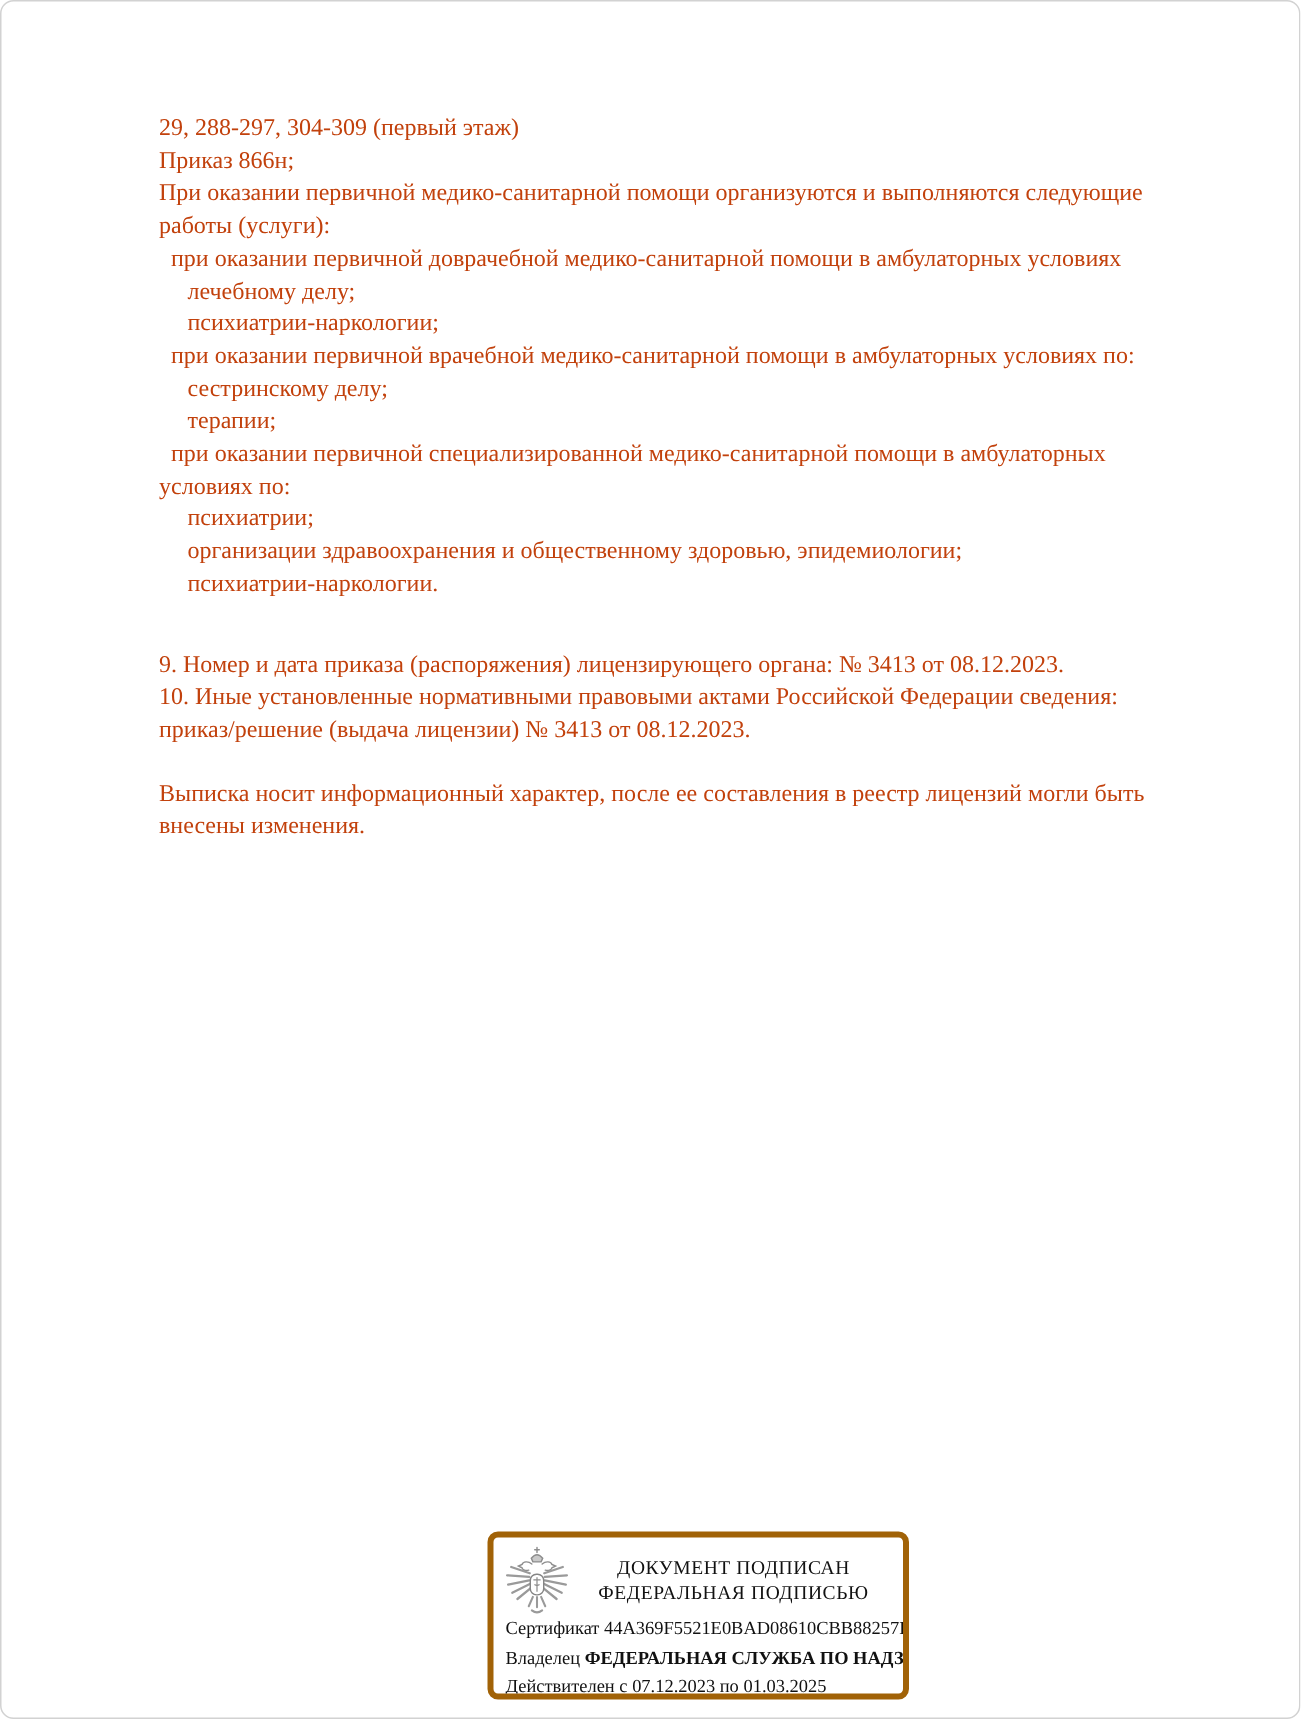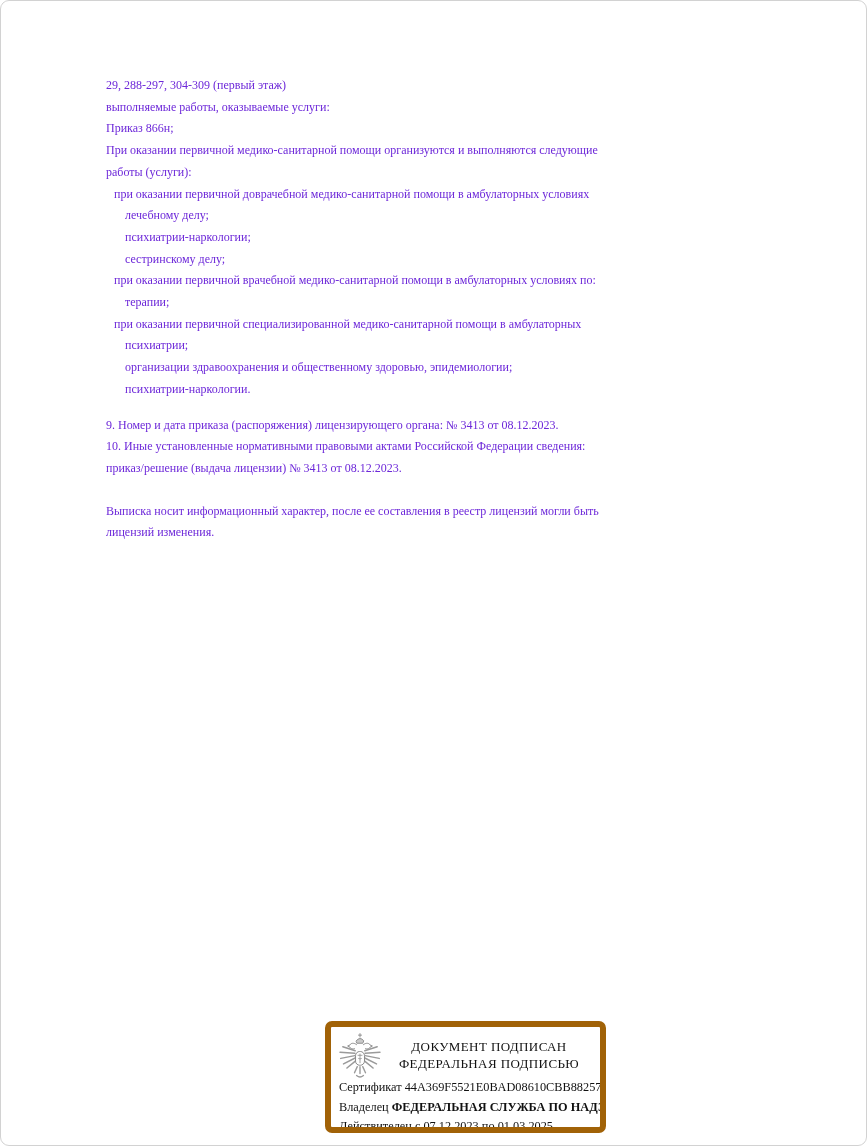--- a/index.html
+++ b/index.html
@@ -14,36 +14,36 @@
     border: 1px solid #d2d2d2;
     border-radius: 9px;
     overflow: hidden;
   }
 
   .doc-body {
     position: absolute;
     left: 105px;
     top: 74px;
     width: 712px;
-    font-size: 12px;
+    font-size: 16px;
     line-height: 21.7px;
-    color: #6d28d9;
+    color: #c2410c;
   }
   .doc-body .line { white-space: nowrap; }
   .doc-body .indent-0 { padding-left: 0; }
   .doc-body .indent-1 { padding-left: 8px; font-family: Liberation Serif, serif; }
   .doc-body .indent-2 { padding-left: 19px; }
 
   .stamp {
     position: absolute;
     left: 324px;
     top: 1020px;
     width: 281px;
     height: 112px;
-    border: 6px solid #a16207;
+    border: 4px solid #a16207;
     border-radius: 7px;
     background: #ffffff;
     overflow: hidden;
   }
   .stamp .emblem {
     position: absolute;
     left: 7px;
     top: 5px;
     width: 44px;
     height: 50px;
@@ -71,39 +71,39 @@
   .stamp .stamp-info .info-line { white-space: nowrap; }
   .stamp .stamp-info .owner-value { font-weight: bold; }
 </style>
 </head>
 <body>
 
 <div class="page">
 
   <div class="doc-body">
       <div class="line indent-0">29, 288-297, 304-309 (первый этаж)</div>
-      <div class="line indent-0">выполняемые работы, оказываемые услуги:</div>
       <div class="line indent-0">Приказ 866н;</div>
       <div class="line indent-0">При оказании первичной медико-санитарной помощи организуются и выполняются следующие</div>
       <div class="line indent-0">работы (услуги):</div>
       <div class="line indent-1">при оказании первичной доврачебной медико-санитарной помощи в амбулаторных условиях</div>
       <div class="line indent-2">лечебному делу;</div>
       <div class="line indent-2">психиатрии-наркологии;</div>
+      <div class="line indent-1">при оказании первичной врачебной медико-санитарной помощи в амбулаторных условиях по:</div>
       <div class="line indent-2">сестринскому делу;</div>
-      <div class="line indent-1">при оказании первичной врачебной медико-санитарной помощи в амбулаторных условиях по:</div>
       <div class="line indent-2">терапии;</div>
       <div class="line indent-1">при оказании первичной специализированной медико-санитарной помощи в амбулаторных</div>
+      <div class="line indent-0">условиях по:</div>
       <div class="line indent-2">психиатрии;</div>
       <div class="line indent-2">организации здравоохранения и общественному здоровью, эпидемиологии;</div>
       <div class="line indent-2">психиатрии-наркологии.</div>
-      <div class="line indent-0" style="margin-top: 14px;">9. Номер и дата приказа (распоряжения) лицензирующего органа: № 3413 от 08.12.2023.</div>
+      <div class="line indent-0" style="margin-top: 32px;">9. Номер и дата приказа (распоряжения) лицензирующего органа: № 3413 от 08.12.2023.</div>
       <div class="line indent-0" style="">10. Иные установленные нормативными правовыми актами Российской Федерации сведения:</div>
       <div class="line indent-0">приказ/решение (выдача лицензии) № 3413 от 08.12.2023.</div>
       <div class="line indent-0" style="margin-top: 21px;">Выписка носит информационный характер, после ее составления в реестр лицензий могли быть</div>
-      <div class="line indent-0">лицензий изменения.</div>
+      <div class="line indent-0">внесены изменения.</div>
     </div>
 
   <div class="stamp">
 
     <svg class="emblem" viewBox="0 0 64 72" aria-hidden="true">
       <g fill="none" stroke="#8d8d8d" stroke-width="1.4" stroke-linecap="round">
         <path d="M32 2v5M29.8 4.2h4.4"></path>
         <path d="M26.5 12.5q5.5-7 11 0l-1.5 3.5h-8z" fill="#c9c9c9"></path>
         <path d="M27 18c-3.5-3-8.5-2.5-9.5.5l-3.5 1.5 3.5 1.8c.8 2.4 3.6 3.2 6.5 2.2"></path>
         <path d="M37 18c3.5-3 8.5-2.5 9.5.5l3.5 1.5-3.5 1.8c-.8 2.4-3.6 3.2-6.5 2.2"></path>

